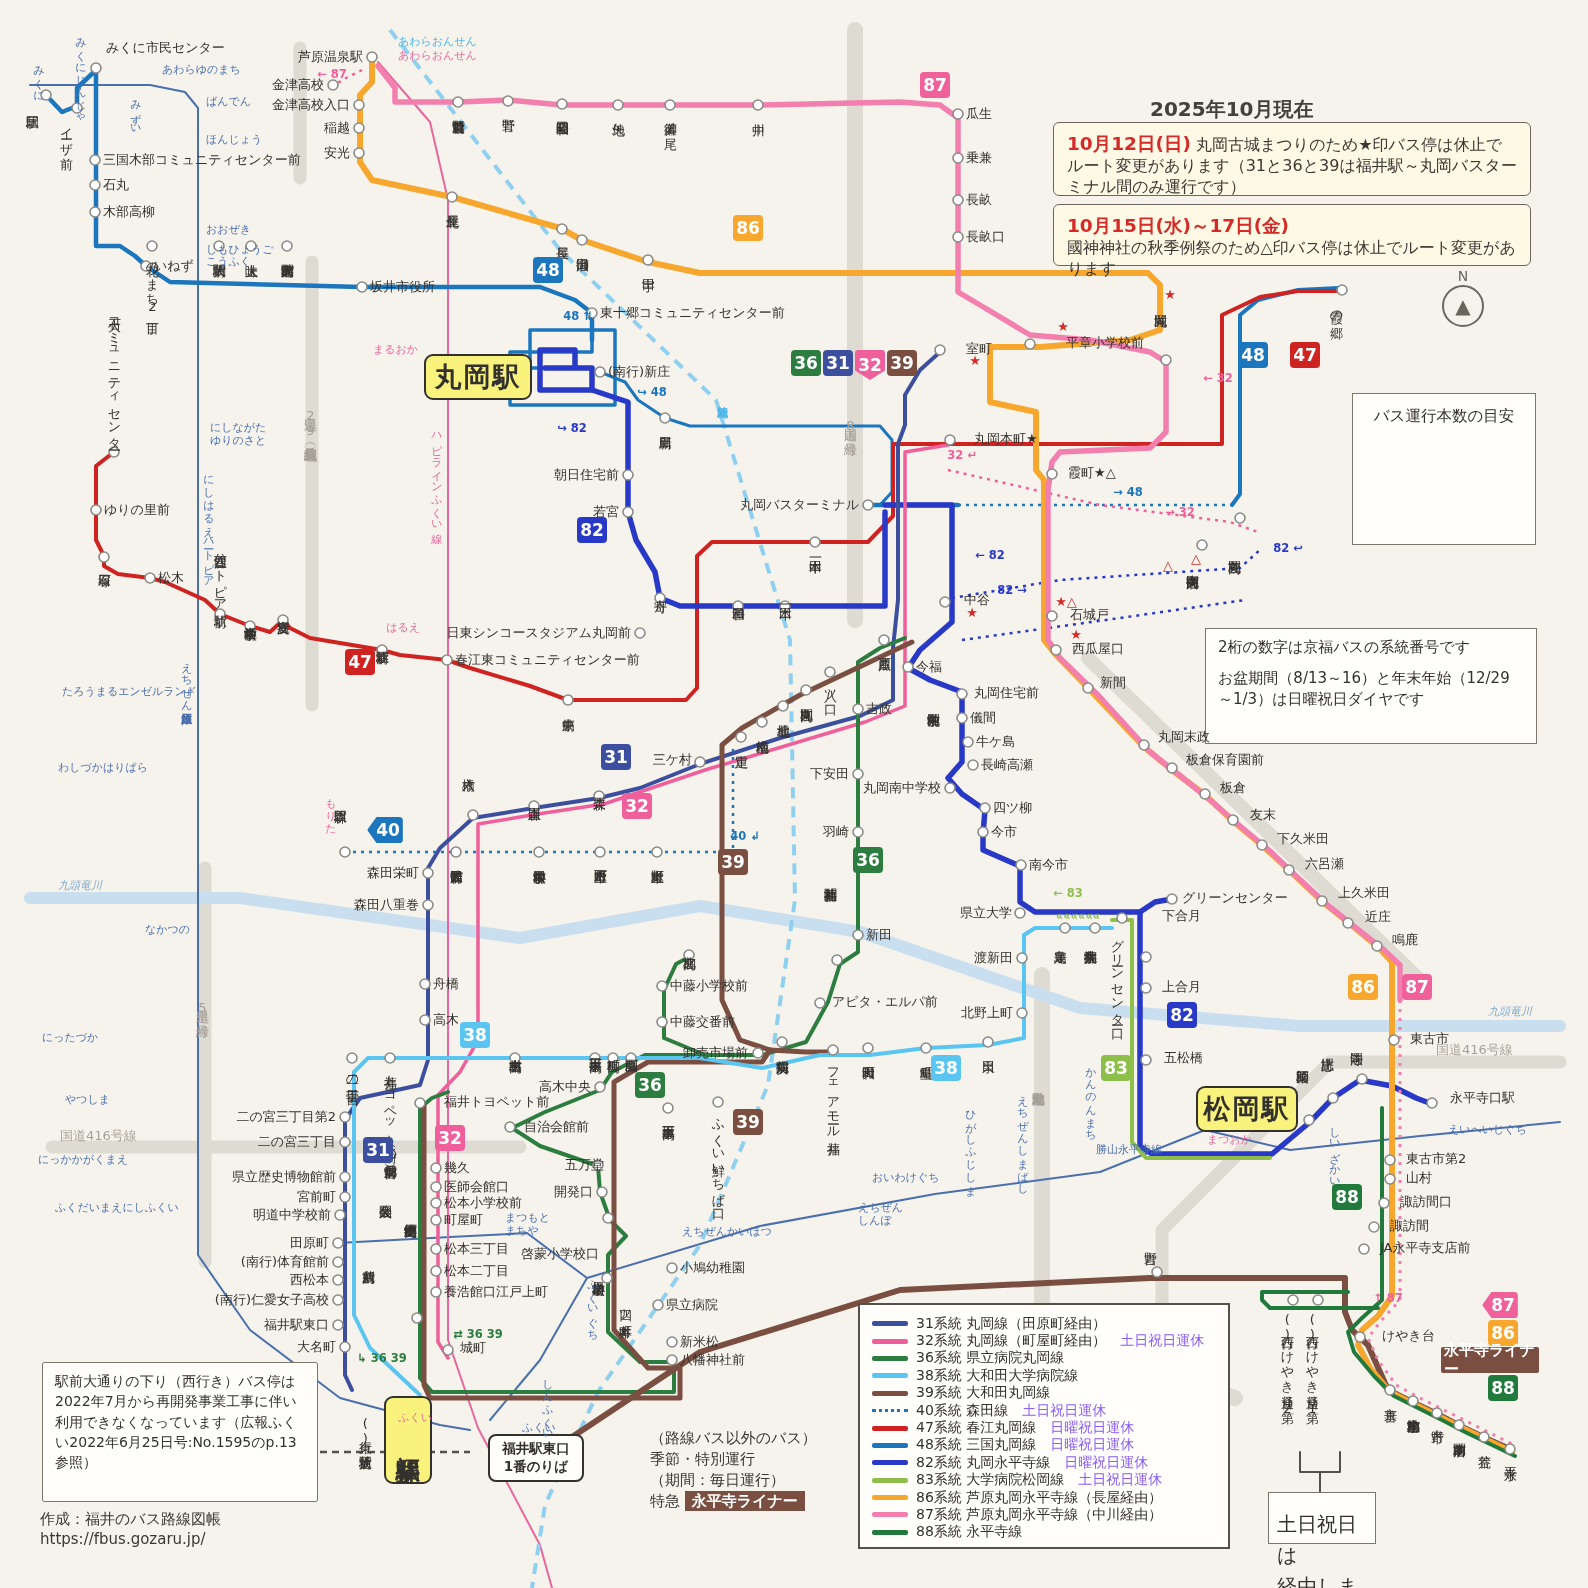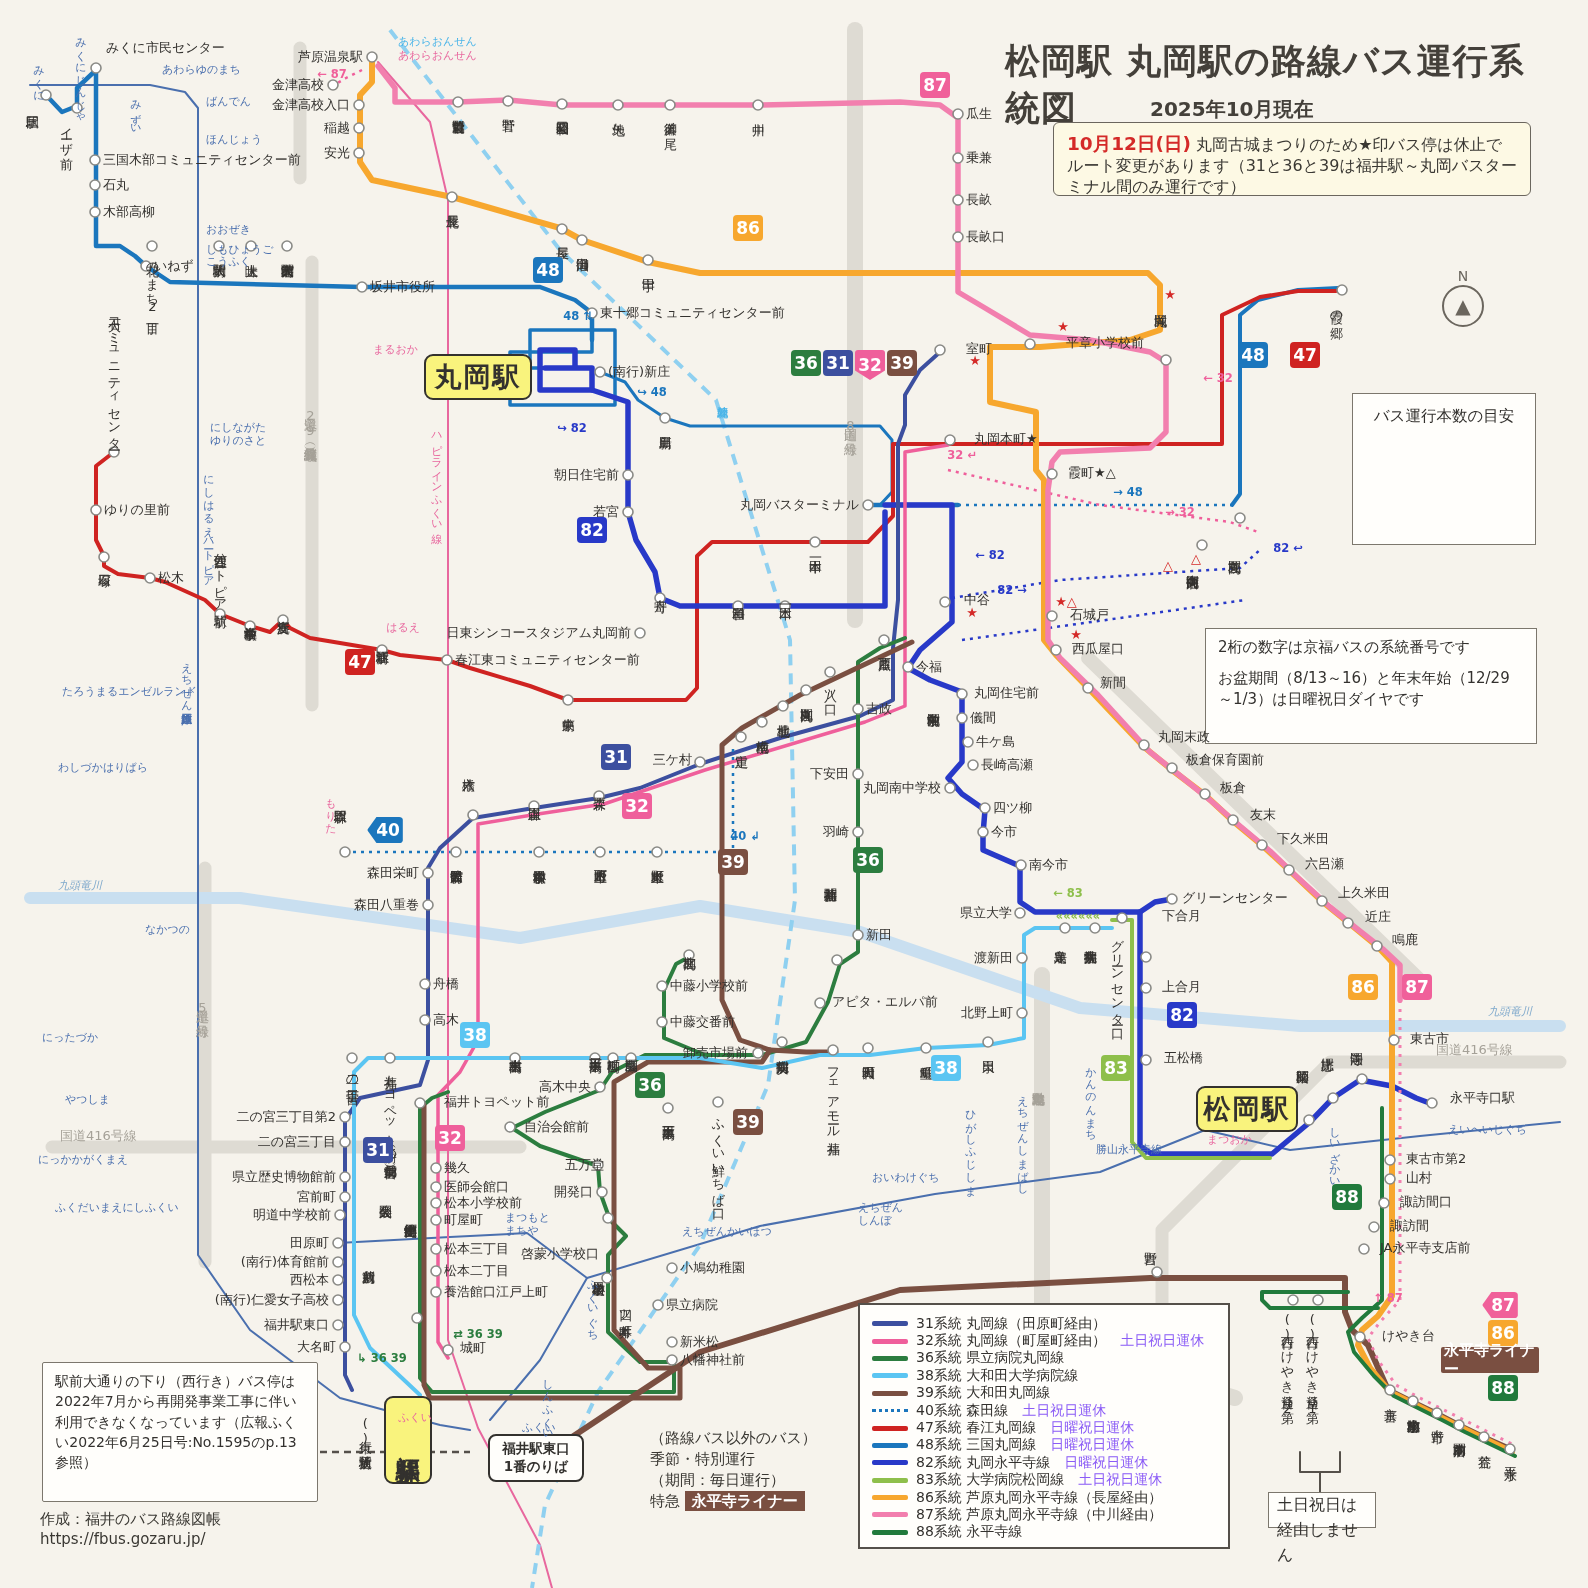--- a/index.html
+++ b/index.html
@@ -271,26 +271,29 @@
       <circle cx="1318" cy="1300" r="5" fill="#fff" stroke="#8a8a86" stroke-width="1.6"></circle>
       <circle cx="1293" cy="1300" r="5" fill="#fff" stroke="#8a8a86" stroke-width="1.6"></circle>
       <circle cx="1390" cy="1390" r="5" fill="#fff" stroke="#8a8a86" stroke-width="1.6"></circle>
       <circle cx="1413" cy="1401" r="5" fill="#fff" stroke="#8a8a86" stroke-width="1.6"></circle>
       <circle cx="1437" cy="1413" r="5" fill="#fff" stroke="#8a8a86" stroke-width="1.6"></circle>
       <circle cx="1459" cy="1425" r="5" fill="#fff" stroke="#8a8a86" stroke-width="1.6"></circle>
       <circle cx="1484" cy="1437" r="5" fill="#fff" stroke="#8a8a86" stroke-width="1.6"></circle>
       <circle cx="1510" cy="1449" r="5" fill="#fff" stroke="#8a8a86" stroke-width="1.6"></circle>
     </svg>
 
-  <div class="title">松岡駅 丸岡駅の路線バス運行系統図</div>
   <div class="asof">2025年10月現在</div>
 
   <div class="panel" style="left:1053px;top:122px;width:478px;height:74px;">
     <span class="ndate">10月12日(日)</span>
     <span class="ntext">丸岡古城まつりのため★印バス停は休止でルート変更があります（31と36と39は福井駅～丸岡バスターミナル間のみ運行です）</span>
+  </div>
+  <div class="panel" style="left:1053px;top:204px;width:478px;height:62px;">
+    <span class="ndate">10月15日(水)～17日(金)</span><br>
+    <span class="ntext">國神神社の秋季例祭のため△印バス停は休止でルート変更があります</span>
   </div>
 
   <div class="wpanel" style="left:1352px;top:393px;width:184px;height:152px;">
     <div style="text-align:center;font-size:15.5px;margin-top:4px;">バス運行本数の目安</div>
   </div>
 
   <div class="wpanel" style="left:1205px;top:628px;width:332px;height:116px;font-size:15px;line-height:1.4;">
     <div>2桁の数字は京福バスの系統番号です</div>
     <div style="margin-top:10px;">お盆期間（8/13～16）と年末年始（12/29～1/3）は日曜祝日ダイヤです</div>
   </div>
@@ -305,21 +308,21 @@
   </div>
 
   <div style="position:absolute;left:650px;top:1428px;font-size:15px;line-height:1.4;color:#3a3833;">
     <div>（路線バス以外のバス）</div>
     <div>季節・特別運行</div>
     <div>（期間：毎日運行）</div>
     <div><span>特急</span>
       <span style="background:#7a4f41;color:#fff;font-weight:bold;padding:1px 7px;">永平寺ライナー</span></div>
   </div>
 
-  <div class="wpanel" style="left:1268px;top:1492px;width:108px;height:36px;font-size:16px;line-height:1.55;padding:0 8px;">
+  <div class="wpanel" style="left:1268px;top:1492px;width:108px;height:52px;font-size:20px;line-height:1.55;padding:16px 8px;">
     <div>土日祝日は</div>
     <div>経由しません</div>
   </div>
 
   <div style="position:absolute;left:488px;top:1434px;width:92px;height:44px;background:#fffefb;border:2px solid #33312e;border-radius:8px;font-size:13.5px;font-weight:bold;display:flex;flex-direction:column;align-items:center;justify-content:center;line-height:1.3;">
     <div>福井駅東口</div>
     <div>1番のりば</div>
   </div>
 
   <div class="legend" id="legendbox">

